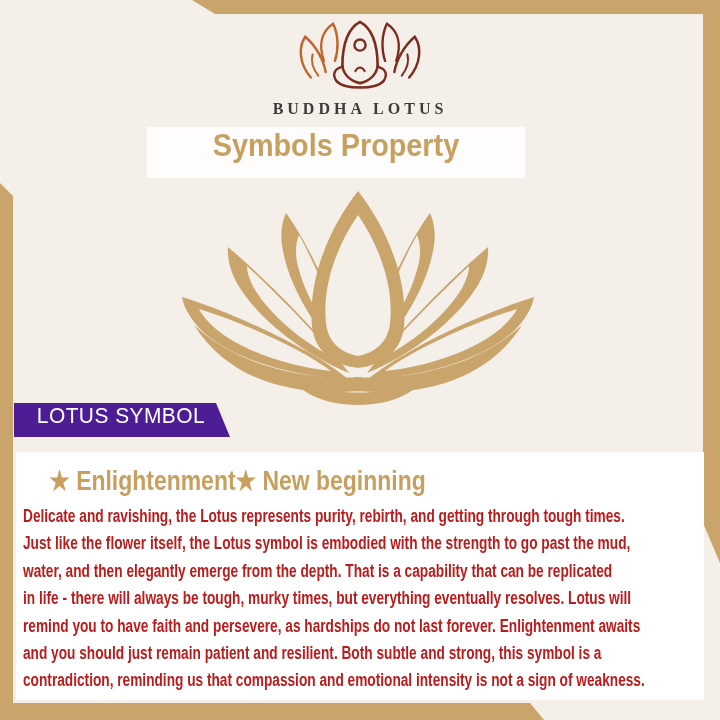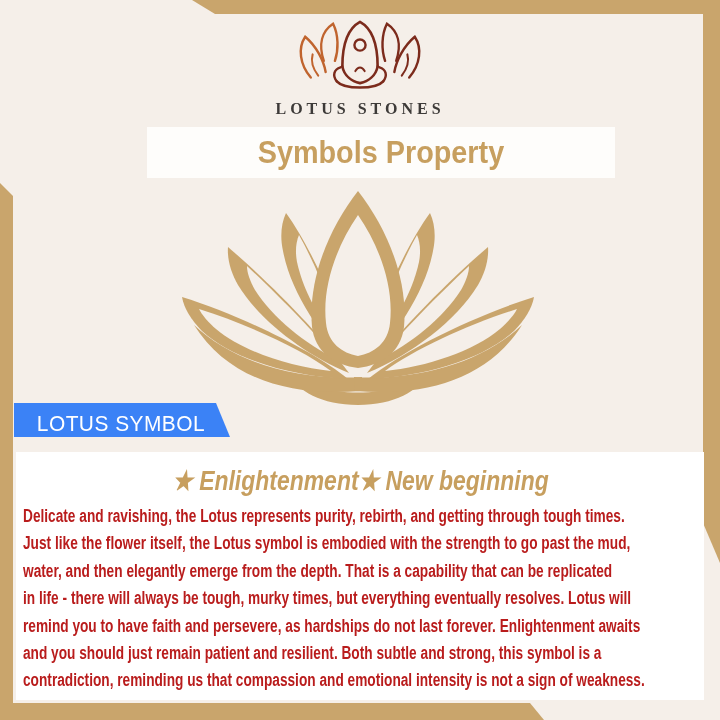--- a/index.html
+++ b/index.html
@@ -19,46 +19,46 @@
     clip-path:polygon(0 0,530px 0,544px 17px,0 17px);}
 
   #logo-wrap{position:absolute;left:0;top:20px;width:720px;text-align:center;}
   #logo-mark{display:block;margin:0 auto;}
   #brand-name{
     margin-top:2px;font-family:"Liberation Serif",serif;font-size:16px;
     letter-spacing:4px;color:#3d3a38;font-weight:600;
   }
 
   #title-banner{
-    position:absolute;left:147px;top:127px;width:468px;height:51px;
-    background:#fefdfb;display:flex;align-items:center;justify-content:center;
+    position:absolute;left:147px;top:127px;width:378px;height:51px;
+    background:#fefdfb;display:flex;justify-content:center;
   }
   #title-banner .title-text{
     color:#c79f5f;font-size:32px;font-weight:700;
     transform:scaleX(0.9);transform-origin:center;white-space:nowrap;
   }
 
   #lotus-wrap{position:absolute;left:178px;top:187px;width:360px;height:228px;}
 
   #section-label{
     position:absolute;left:14px;top:403px;width:216px;height:34px;
-    background:#3b82f6;display:flex;align-items:flex-end;
+    background:#4c1d95;display:flex;align-items:flex-start;
     clip-path:polygon(0 0,202px 0,216px 34px,0 34px);
   }
   #section-label .label-text{
     color:#ffffff;font-size:22px;padding-left:24px;letter-spacing:0.5px;
     transform:scaleX(0.95);transform-origin:left;white-space:nowrap;
   }
 
   #content-panel{
     position:absolute;left:16px;top:452px;width:688px;height:248px;
     background:#ffffff;
   }
   #section-heading{
-    position:absolute;left:0;top:13px;width:688px;text-align:center;font-style:italic;
+    position:absolute;left:0;top:13px;width:688px;
   }
   #section-heading .heading-text{
     display:inline-block;color:#c79f5f;font-size:27px;font-weight:700;
     transform:scaleX(0.85);transform-origin:center;white-space:nowrap;
   }
   #body-paragraph{
     position:absolute;left:7px;top:51px;width:681px;
     color:#b91c1c;font-size:18px;font-weight:700;line-height:27.4px;
   }
   .pline{
@@ -87,21 +87,21 @@
       <path d="M120,60 C126,52 128,44 126,37" stroke="#7c2b1c" stroke-width="2.2" stroke-linecap="round"></path>
 
       <path d="M56,50 C56,22 64,8 75,2 C86,8 94,22 94,50" stroke="#7c2b1c" stroke-width="2.8" stroke-linecap="round"></path>
       <circle cx="75" cy="27" r="6" stroke="#7c2b1c" stroke-width="2.6"></circle>
       <path d="M56,50 C58,60 66,66 75,68 C84,66 92,60 94,50" stroke="#7c2b1c" stroke-width="2.8" stroke-linecap="round"></path>
       <path d="M50,66 C58,75 92,75 100,66" stroke="#7c2b1c" stroke-width="2.8" stroke-linecap="round"></path>
       <path d="M50,66 C45,60 47,53 54,51" stroke="#7c2b1c" stroke-width="2.6" stroke-linecap="round"></path>
       <path d="M100,66 C105,60 103,53 96,51" stroke="#7c2b1c" stroke-width="2.6" stroke-linecap="round"></path>
       <path d="M70,55 C73,50 77,50 80,55" stroke="#7c2b1c" stroke-width="2.2" stroke-linecap="round"></path>
     </svg>
-    <div id="brand-name">LOTUS STONES</div>
+    <div id="brand-name">BUDDHA LOTUS</div>
   </div>
 
   <div id="title-banner">
     <span class="title-text">Symbols Property</span>
   </div>
 
   <div id="lotus-wrap">
     <svg width="360" height="228" viewBox="0 0 360 228">
       <g>
 

